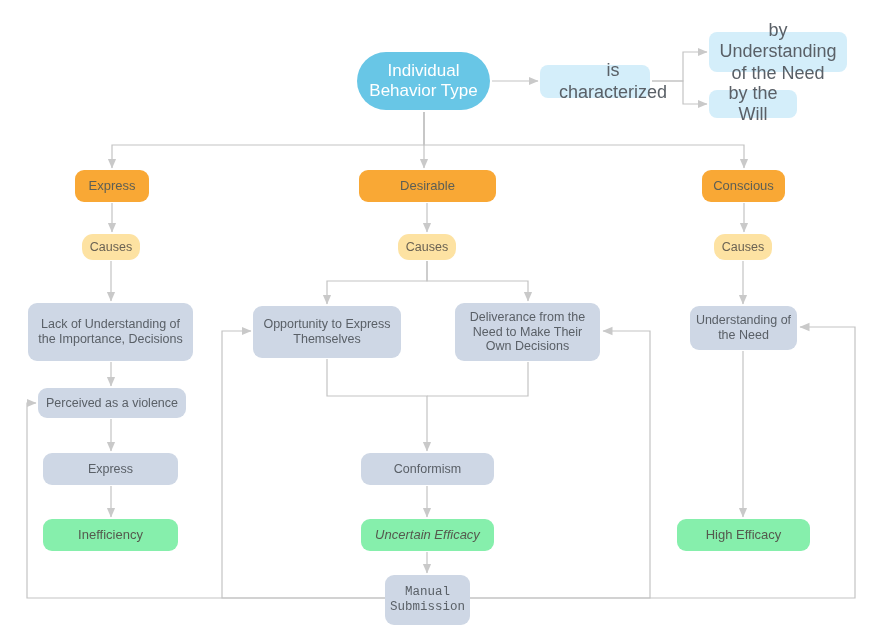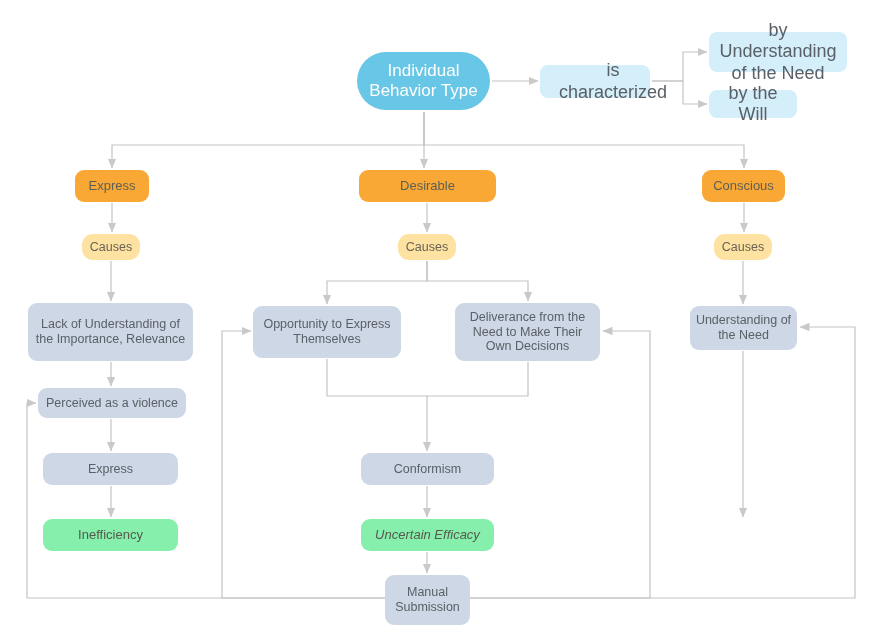--- a/index.html
+++ b/index.html
@@ -70,24 +70,25 @@
   <div class="node n-root" style="left: 357px; top: 52px; width: 133px; height: 58px;">Individual Behavior Type</div>
   <div class="node n-lightblue" style="left: 540px; top: 65px; width: 110px; height: 33px; padding-left: 40px;">is characterized</div>
   <div class="node n-lightblue" style="left: 709px; top: 32px; width: 138px; height: 40px;">by Understanding of the Need</div>
   <div class="node n-lightblue" style="left: 709px; top: 90px; width: 88px; height: 28px;">by the Will</div>
   <div class="node n-orange" style="left: 75px; top: 170px; width: 74px; height: 32px;">Express</div>
   <div class="node n-orange" style="left: 359px; top: 170px; width: 137px; height: 32px;">Desirable</div>
   <div class="node n-orange" style="left: 702px; top: 170px; width: 83px; height: 32px;">Conscious</div>
   <div class="node n-tan" style="left: 82px; top: 234px; width: 58px; height: 26px;">Causes</div>
   <div class="node n-tan" style="left: 398px; top: 234px; width: 58px; height: 26px;">Causes</div>
   <div class="node n-tan" style="left: 714px; top: 234px; width: 58px; height: 26px;">Causes</div>
-  <div class="node n-grey" style="left: 28px; top: 303px; width: 165px; height: 58px;">Lack of Understanding of the Importance, Relevance</div>
+  <div class="node n-grey" style="left: 28px; top: 303px; width: 165px; height: 58px;">Lack of Understanding of the Importance, Decisions</div>
   <div class="node n-grey" style="left: 253px; top: 306px; width: 148px; height: 52px;">Opportunity to Express Themselves</div>
   <div class="node n-grey" style="left: 455px; top: 303px; width: 145px; height: 58px;">Deliverance from the Need to Make Their Own Decisions</div>
   <div class="node n-grey" style="left: 690px; top: 306px; width: 107px; height: 44px;">Understanding of the Need</div>
   <div class="node n-grey" style="left: 38px; top: 388px; width: 148px; height: 30px;">Perceived as a violence</div>
   <div class="node n-grey" style="left: 43px; top: 453px; width: 135px; height: 32px;">Express</div>
   <div class="node n-green" style="left: 43px; top: 519px; width: 135px; height: 32px;">Inefficiency</div>
   <div class="node n-grey" style="left: 361px; top: 453px; width: 133px; height: 32px;">Conformism</div>
   <div class="node n-green" style="left: 361px; top: 519px; width: 133px; height: 32px; font-style: italic;">Uncertain Efficacy</div>
-  <div class="node n-grey" style="left: 385px; top: 575px; width: 85px; height: 50px;">Manual Submission</div>
+  <div class="node n-grey" style="left: 385px; top: 575px; width: 85px; height: 50px; font-family: Liberation Mono, monospace;">Manual Submission</div>
+  <div class="node n-green" style="left: 677px; top: 519px; width: 133px; height: 32px;">High Efficacy</div>
 
 </div>
 
 </body></html>

